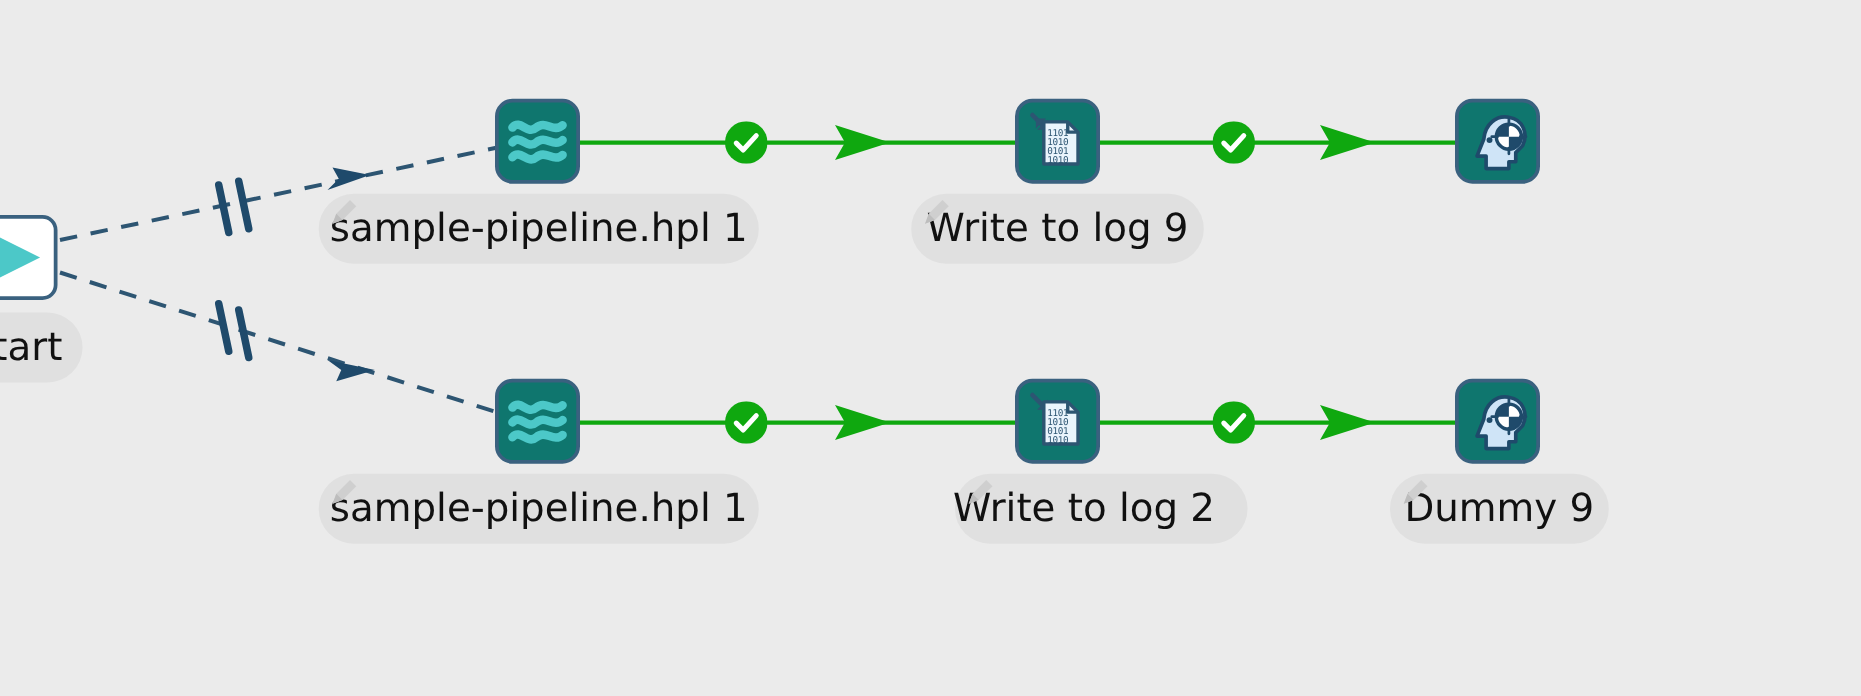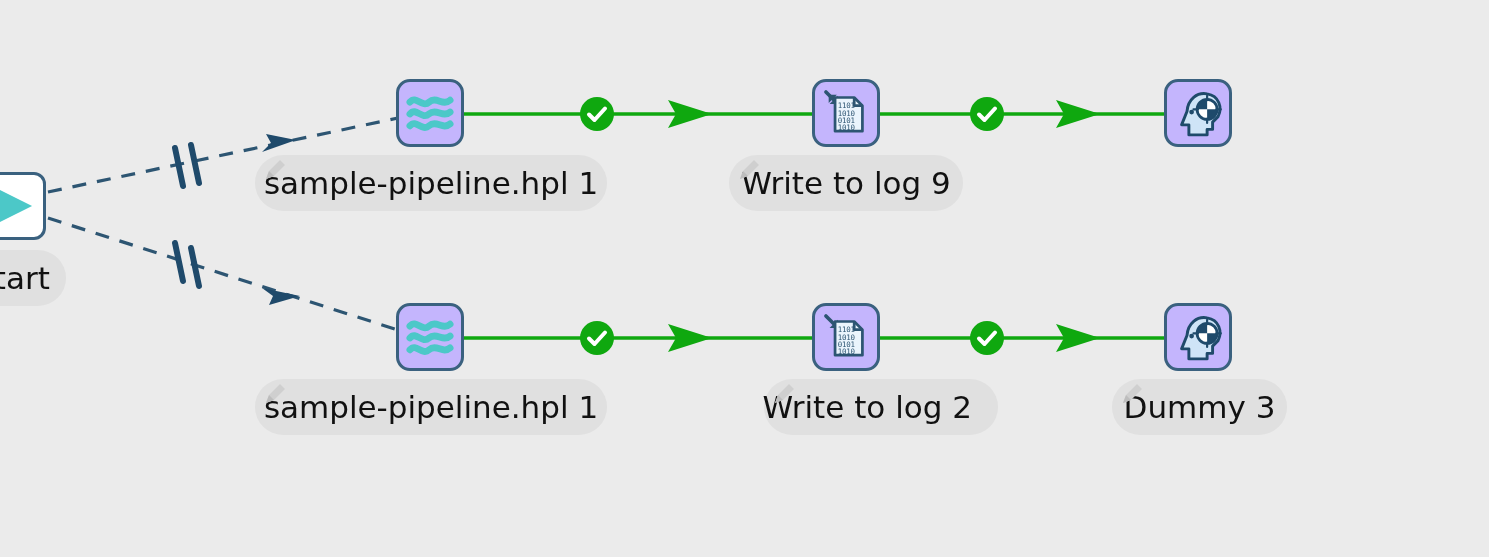--- a/index.html
+++ b/index.html
@@ -23,21 +23,21 @@
     pointer-events: none;
   }
   
   .node-box {
     position: absolute;
     width: 68px;
     height: 68px;
     box-sizing: border-box;
     border: 3px solid #3a617f;
     border-radius: 14px;
-    background: #c4b5fd;
+    background: #0f766e;
     z-index: 4;
   }
   .node-box.start-box {
     border-radius: 12px;
     background: #ffffff;
   }
   .node-box svg { display: block; }
 
   
   .node-label {
@@ -272,16 +272,16 @@
         <line x1="29" y1="30" x2="34" y2="30"></line>
         <line x1="54" y1="30" x2="59" y2="30"></line>
       </g>
     </svg>
   </div>
   <div class="node-label" style="left:1112px; top:379px; width:175px;">
     <svg class="pencil" viewBox="0 0 26 26">
       <path d="M 3,22 L 6,14 L 17,3 L 22,8 L 11,19 Z" fill="#cfcfcf"></path>
       <path d="M 3,22 L 6,14 L 11,19 Z" fill="#bdbdbd"></path>
     </svg>
-    <span>Dummy 3</span>
+    <span>Dummy 9</span>
   </div>
 
 </div>
 
 </body></html>

